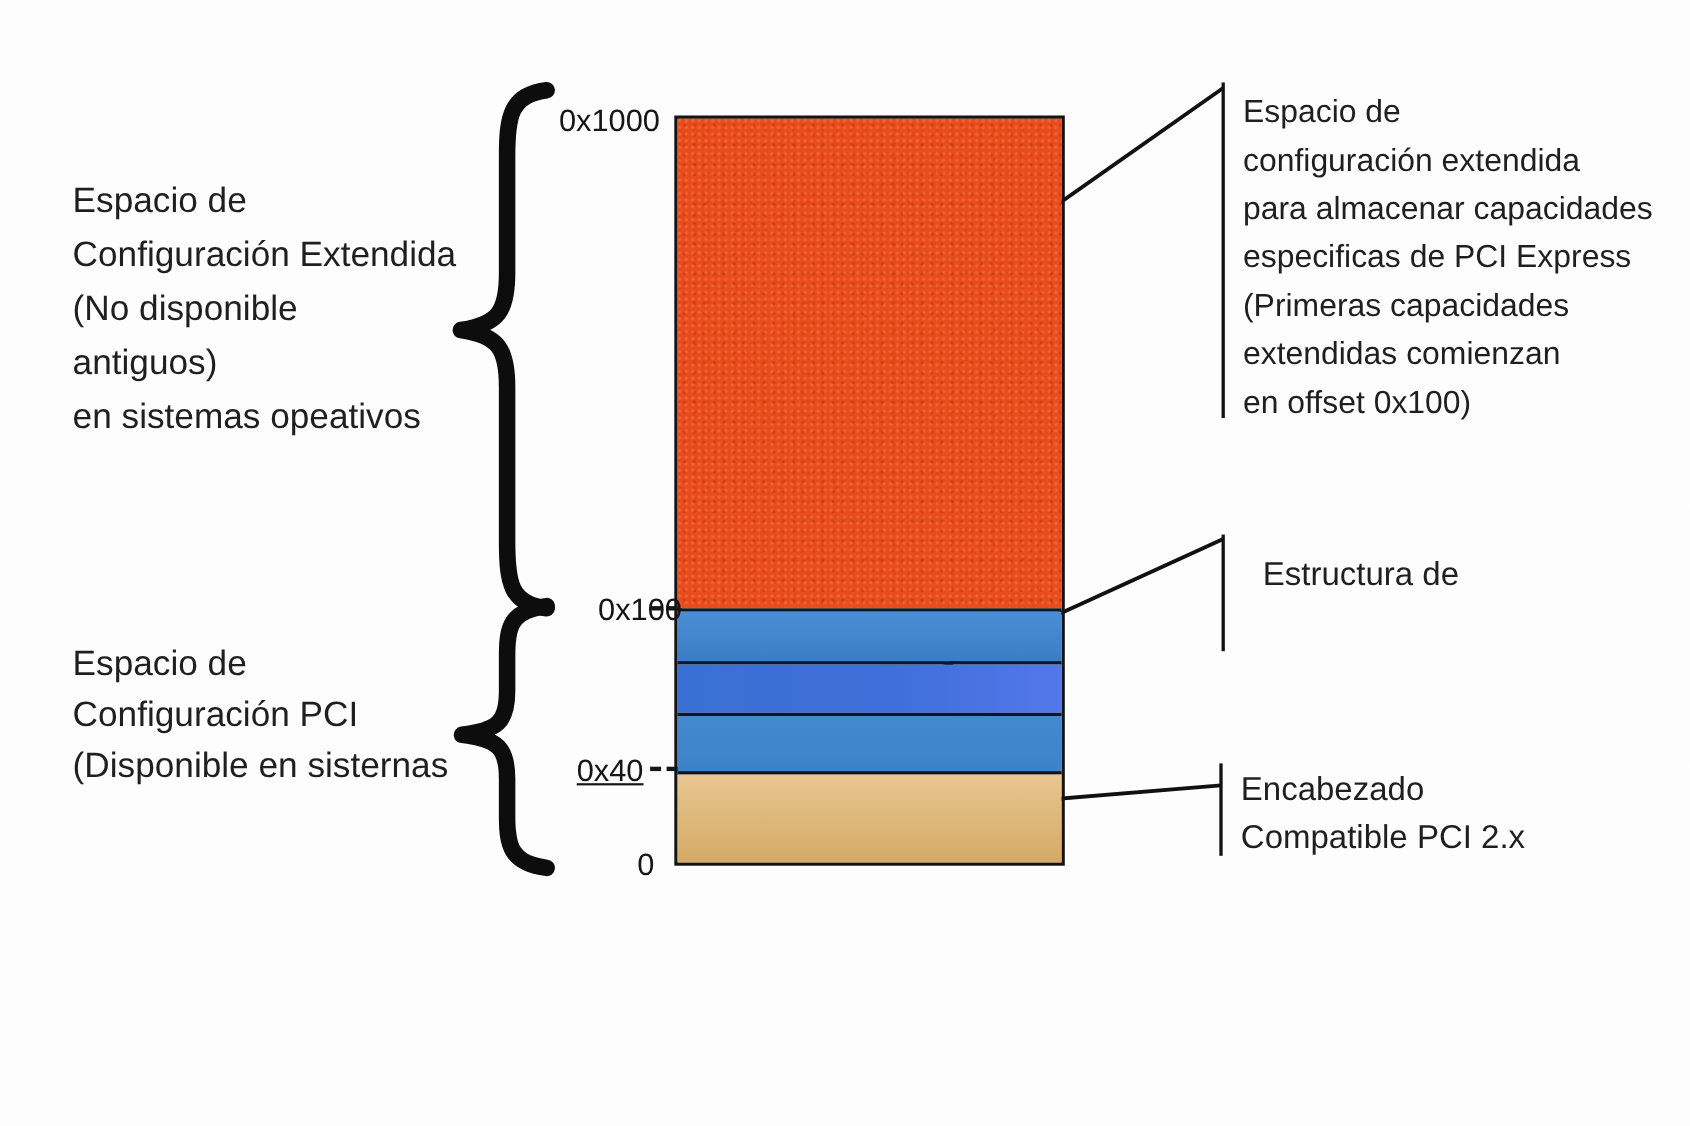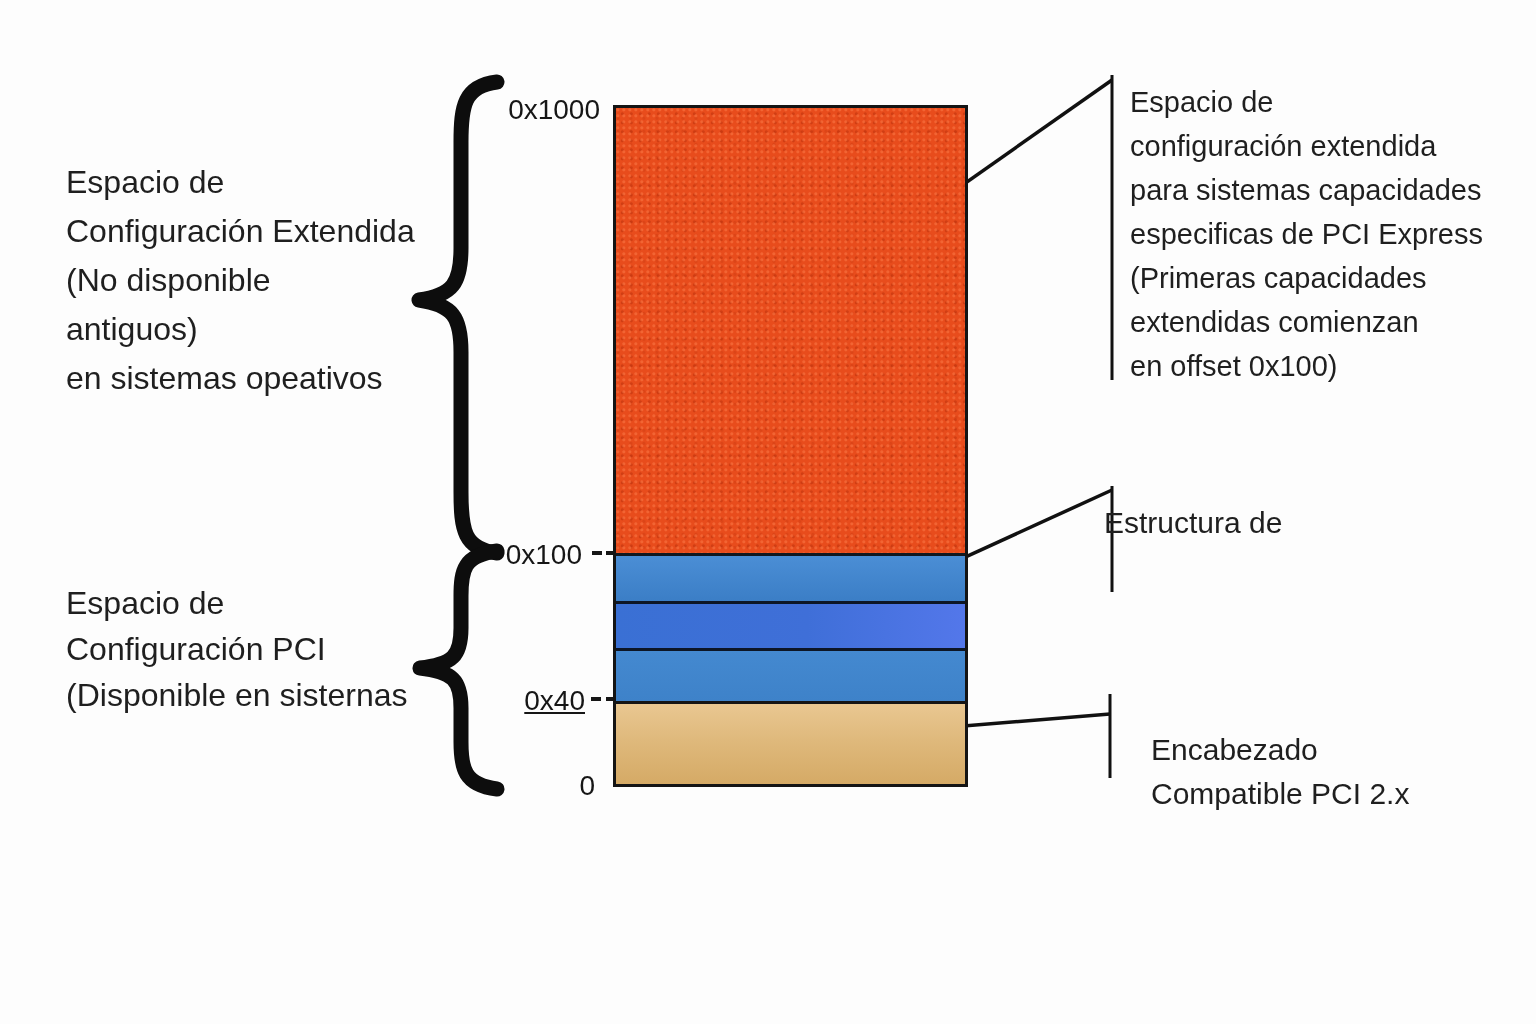--- a/index.html
+++ b/index.html
@@ -31,25 +31,25 @@
   .sec-cap1{height:48px;border-top:3px solid #101820;background:linear-gradient(180deg,#4b8ed5,#3b7ec6);}
   .sec-cap2{height:47px;border-top:3px solid #0d1626;background:linear-gradient(90deg,#3a70d4 0%,#3f6fd8 55%,#5377ea 100%);}
   .sec-cap3{height:53px;border-top:3px solid #0d1626;background:linear-gradient(180deg,#4489d0,#3e82c9);}
   .sec-header{height:83px;border-top:3px solid #141414;background:linear-gradient(180deg,#e9c791 0%,#dfb97c 45%,#d5aa66 100%);}
   
   .tblock{position:absolute;white-space:nowrap;}
   .ln{display:block;}
   .left-top{left:66px;top:158px;font-size:32px;line-height:49px;}
   .left-bottom{left:66px;top:580px;font-size:32px;line-height:46px;}
   .right-top{left:1130px;top:80px;font-size:29px;line-height:44px;}
-  .right-mid{left:1104px;top:500px;font-size:30px;line-height:45px;}
-  .right-bottom{left:1128px;top:728px;font-size:30px;line-height:44px;margin-left:23px;}
+  .right-mid{left:1148px;top:500px;font-size:30px;line-height:45px;}
+  .right-bottom{left:1128px;top:696px;font-size:30px;line-height:44px;}
   .tick{position:absolute;font-size:28px;color:#161616;text-align:right;}
   .tick-0x1000{right:936px;top:94px;}
-  .tick-0x100{right:954px;top:539px;}
+  .tick-0x100{right:916px;top:539px;}
   .tick-0x40{right:951px;top:685px;text-decoration:underline;}
   .tick-0{right:941px;top:770px;}
 </style>
 </head>
 <body>
 
 <div class="stage">
 
   <svg class="overlay" viewBox="0 0 1536 1024">
 
@@ -95,21 +95,21 @@
 
   <div class="tblock left-bottom">
     <span class="ln">Espacio de</span>
     <span class="ln">Configuración PCI</span>
     <span class="ln">(Disponible en sisternas</span>
   </div>
 
   <div class="tblock right-top">
     <span class="ln">Espacio de</span>
     <span class="ln">configuración extendida</span>
-    <span class="ln">para sistemas capacidades</span>
+    <span class="ln">para almacenar capacidades</span>
     <span class="ln">especificas de PCI Express</span>
     <span class="ln">(Primeras capacidades</span>
     <span class="ln">extendidas comienzan</span>
     <span class="ln">en offset 0x100)</span>
   </div>
 
   <div class="tblock right-mid">
     <span class="ln">Estructura de</span>
   </div>
 

